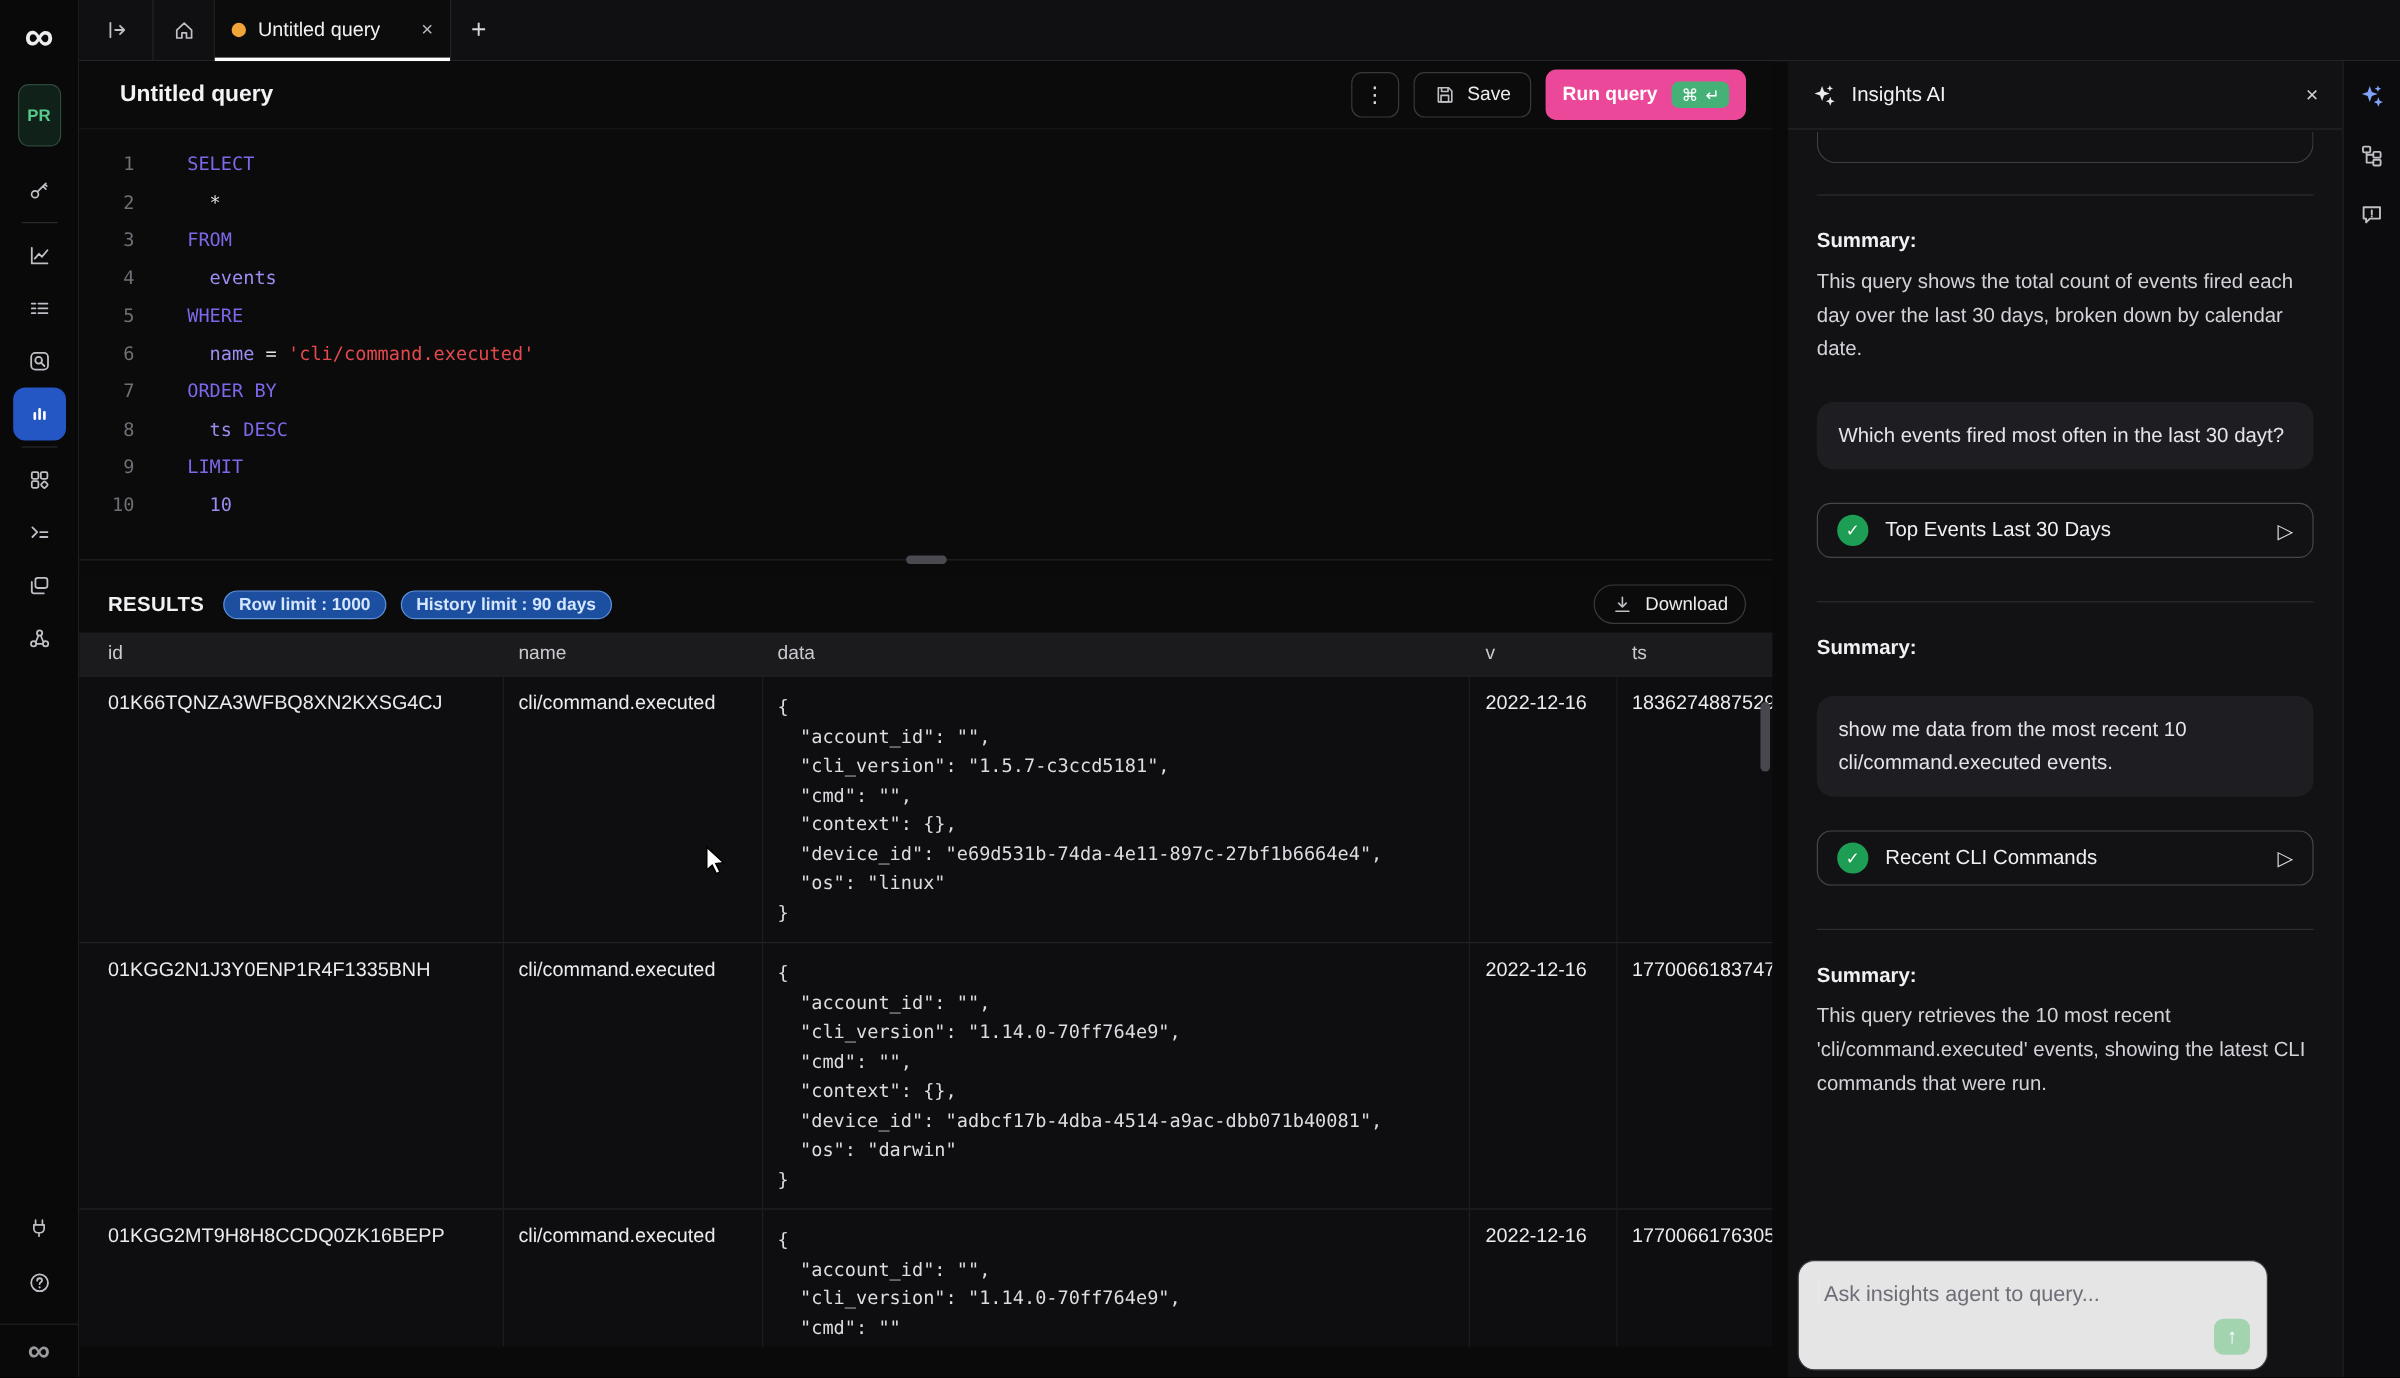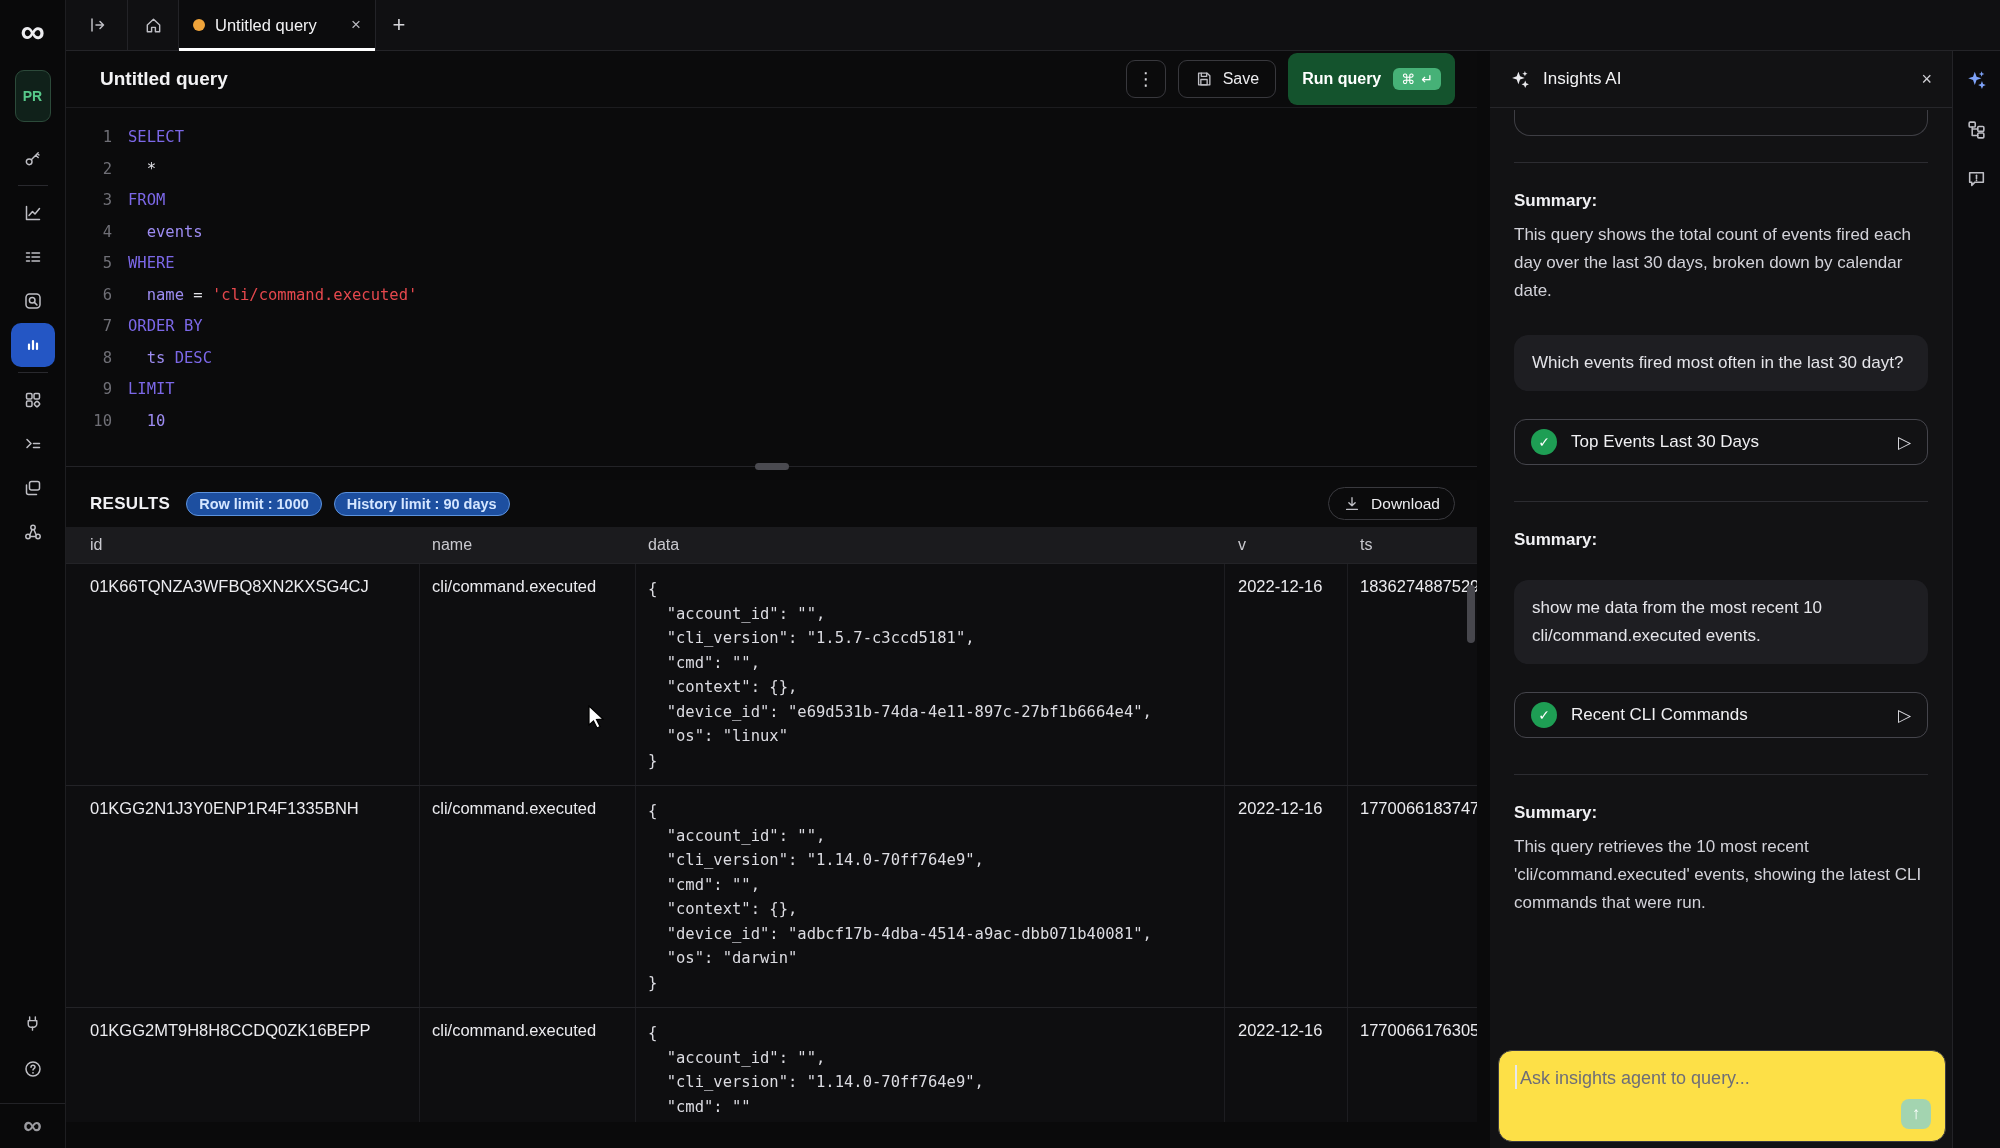--- a/index.html
+++ b/index.html
@@ -40,31 +40,31 @@
 
   
   .main-header { position:absolute; left:66px; top:51px; width:1411px; height:57px; background:#0b0b0c;
                  border-bottom:1px solid #1c1c1f; display:flex; align-items:center; }
   .doc-title { margin-left:34px; font-size:19px; font-weight:bold; color:#f3f3f5; }
   .hdr-right { margin-left:auto; margin-right:22px; display:flex; align-items:center; gap:12px; }
   .icon-btn { width:40px; height:38px; border:1px solid #38383d; border-radius:9px; display:flex;
               align-items:center; justify-content:center; color:#dcdce0; font-size:18px; }
   .save-btn { height:38px; border:1px solid #38383d; border-radius:9px; padding:0 16px; display:flex;
               align-items:center; gap:10px; font-size:16px; color:#ececef; }
-  .run-btn { height:52px; background:#14532d; border-radius:9px; padding:0 14px; display:flex;
+  .run-btn { height:42px; background:#ec4899; border-radius:9px; padding:0 14px; display:flex;
              align-items:center; gap:12px; font-size:16px; font-weight:bold; color:#fff; }
   .run-chip { background:#46b177; border-radius:6px; padding:3px 8px; display:flex; gap:6px;
               font-size:14px; font-weight:normal; color:#fff; }
 
   
   .editor { position:absolute; left:66px; top:108px; width:1411px; height:358px; background:#0b0b0c;
             font-family:"DejaVu Sans Mono", monospace; font-size:15.5px; padding-top:14px; overflow:hidden; }
   .code-line { display:flex; height:31.5px; line-height:31.5px; }
   .ln { width:46px; text-align:right; color:#6f6f76; }
-  .code { margin-left:16px; white-space:pre; }
+  .code { margin-left:44px; white-space:pre; }
   .tk-kw { color:#7c68e8; } .tk-id { color:#9d8cf2; } .tk-pl { color:#e3e3e8; }
   .tk-str { color:#e5484d; } .tk-num { color:#9d8cf2; }
 
   
   .splitter { position:absolute; left:66px; top:466px; width:1411px; height:14px; border-top:1px solid #232327;
               display:flex; justify-content:center; }
   .splitter-handle { width:34px; height:7px; border-radius:4px; background:#4a4a50; margin-top:-4px; }
 
   
   .results-toolbar { position:absolute; left:66px; top:480px; width:1411px; height:47px; background:#0b0b0c;
@@ -102,22 +102,22 @@
   .summary-label { margin-top:28px; font-size:17px; font-weight:bold; color:#f1f1f4; }
   .summary-text { margin-top:10px; font-size:17px; line-height:28px; color:#d2d2d9; }
   .bubble { margin-top:30px; background:#1e1e22; border-radius:14px; padding:14px 18px; font-size:17px;
             line-height:28px; color:#e4e4e9; }
   .result-card { margin-top:28px; height:46px; border:1.5px solid #45454c; border-radius:12px; display:flex;
                  align-items:center; padding:0 16px; gap:14px; }
   .check-circle { width:26px; height:26px; border-radius:50%; background:#1e9e54; display:flex; align-items:center;
                   justify-content:center; color:#fff; font-size:14px; flex:none; }
   .card-title { font-size:17px; color:#f0f0f3; }
   .play { margin-left:auto; font-size:17px; color:#dcdce1; }
-  .input-box { position:absolute; left:8px; bottom:6px; width:448px; height:92px; border:1.5px solid #3c3c42;
-               border-radius:14px; background:#fde047; padding:14px 16px; }
+  .input-box { position:absolute; left:8px; bottom:6px; width:392px; height:92px; border:1.5px solid #3c3c42;
+               border-radius:14px; background:#e5e5e5; padding:14px 16px; }
   .caret { display:inline-block; width:2px; height:24px; background:#e8e8ec; vertical-align:-5px; margin-right:3px; }
   .placeholder { font-size:18px; color:#6e6e78; }
   .send-btn { position:absolute; right:14px; bottom:12px; width:30px; height:30px; border-radius:8px;
               background:#a3d4b0; color:#fff; display:flex; align-items:center; justify-content:center;
               font-size:17px; font-weight:bold; }
 
   
   .rail { position:absolute; left:1952px; top:51px; width:48px; height:1097px; background:#0c0c0e;
           border-left:1px solid #232327; display:flex; flex-direction:column; align-items:center;
           padding-top:18px; gap:28px; }

